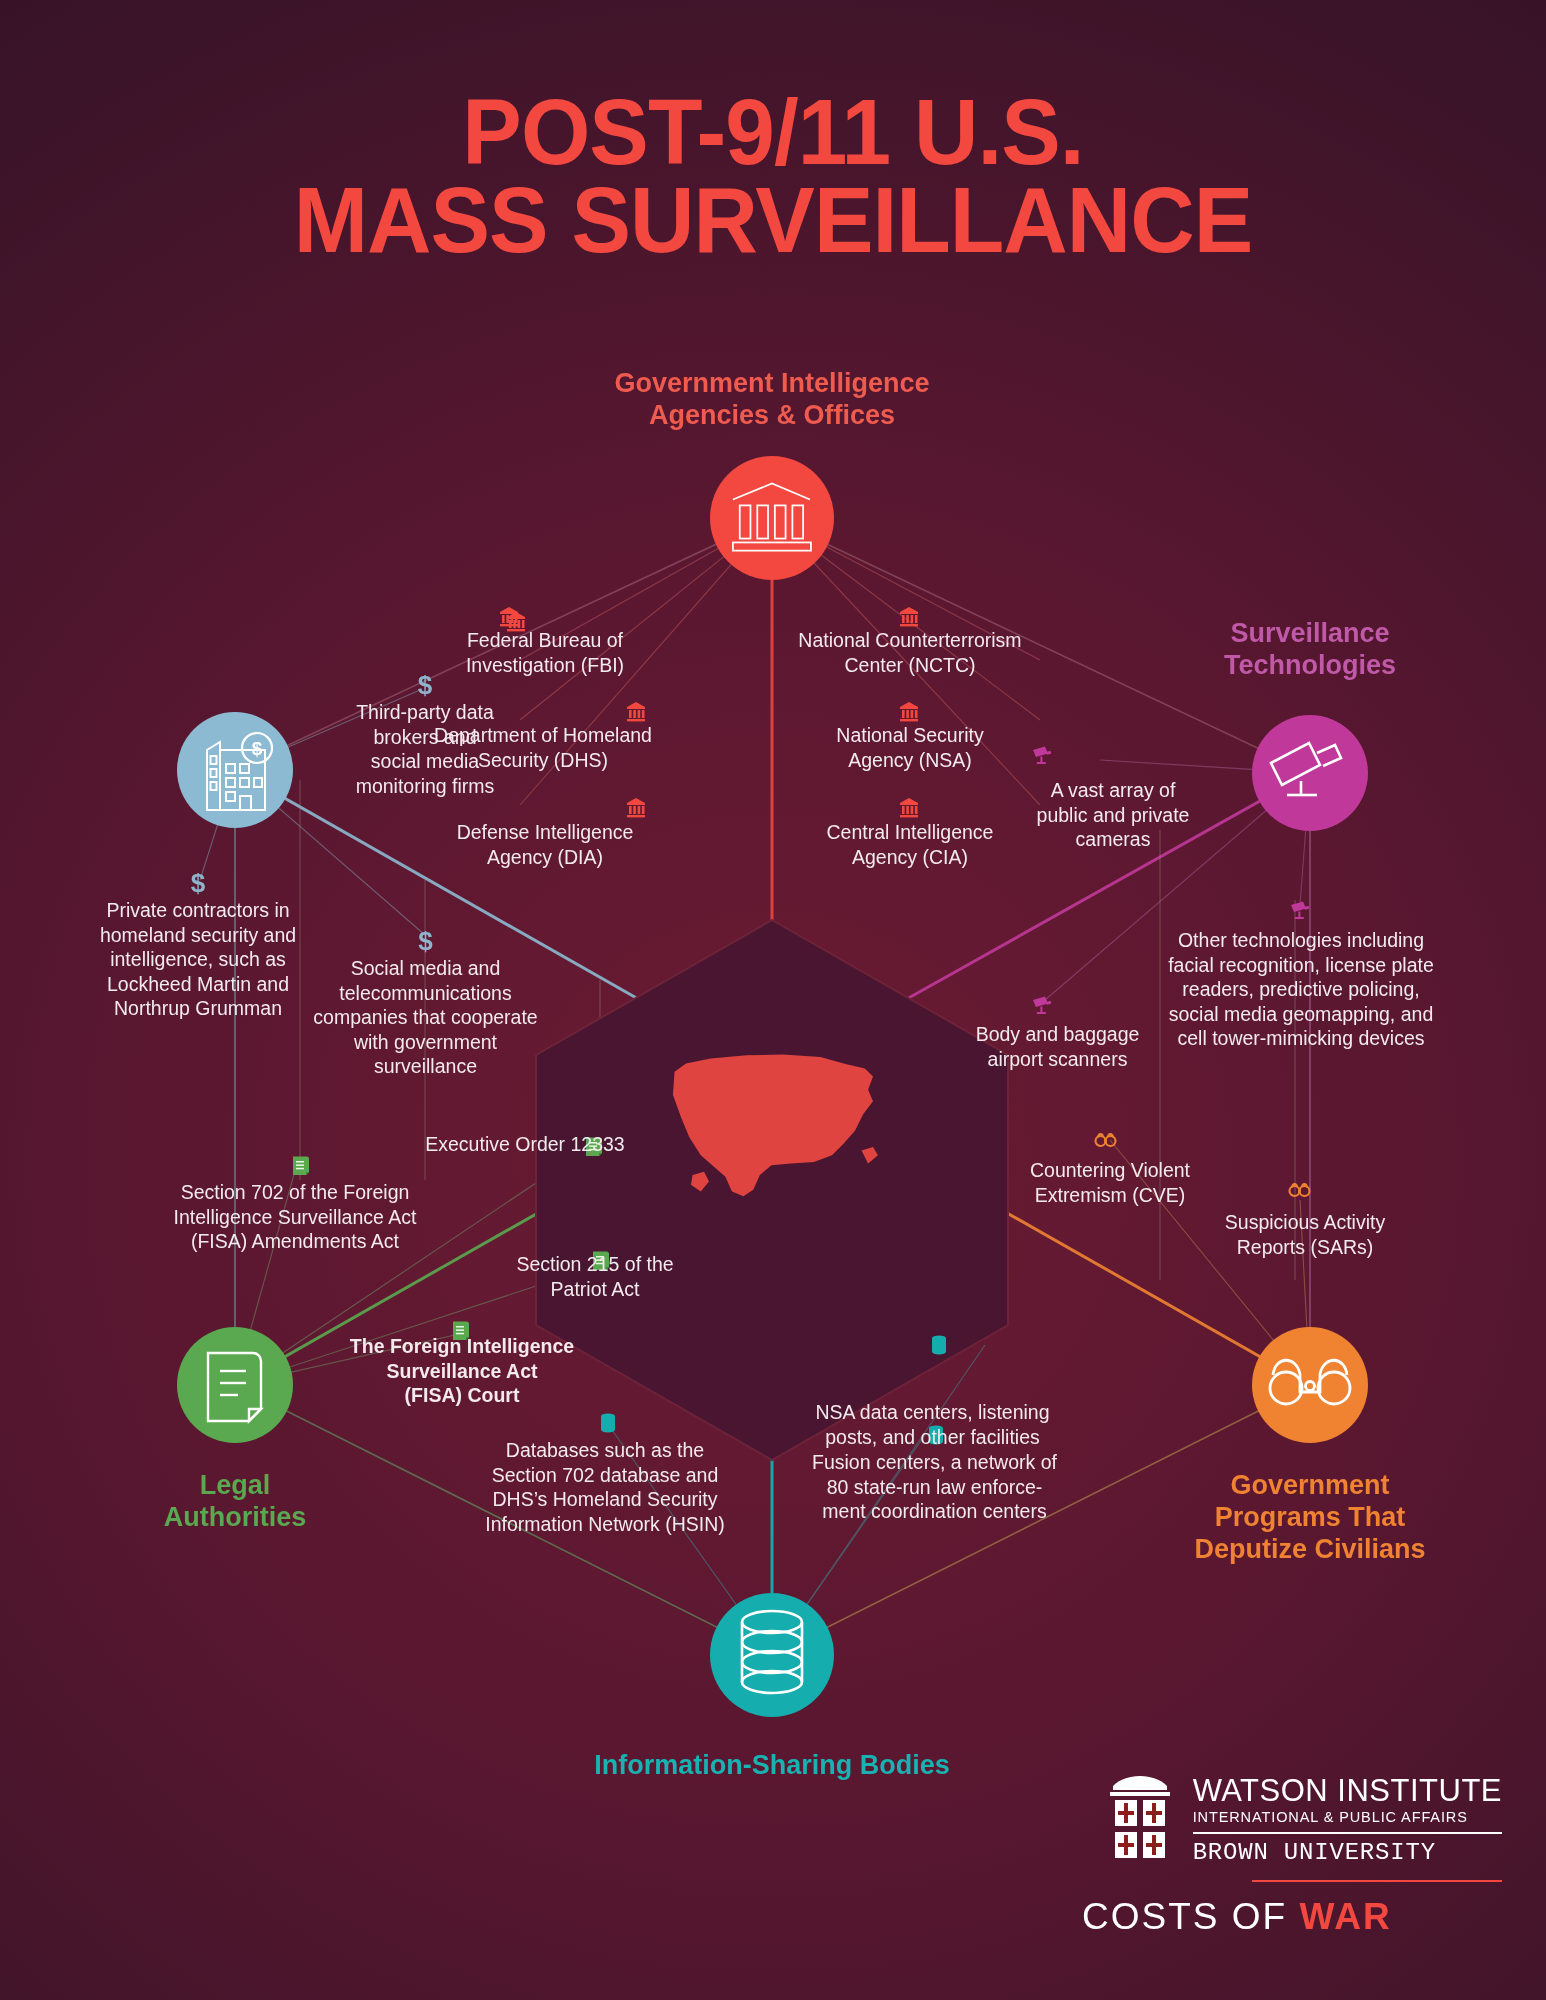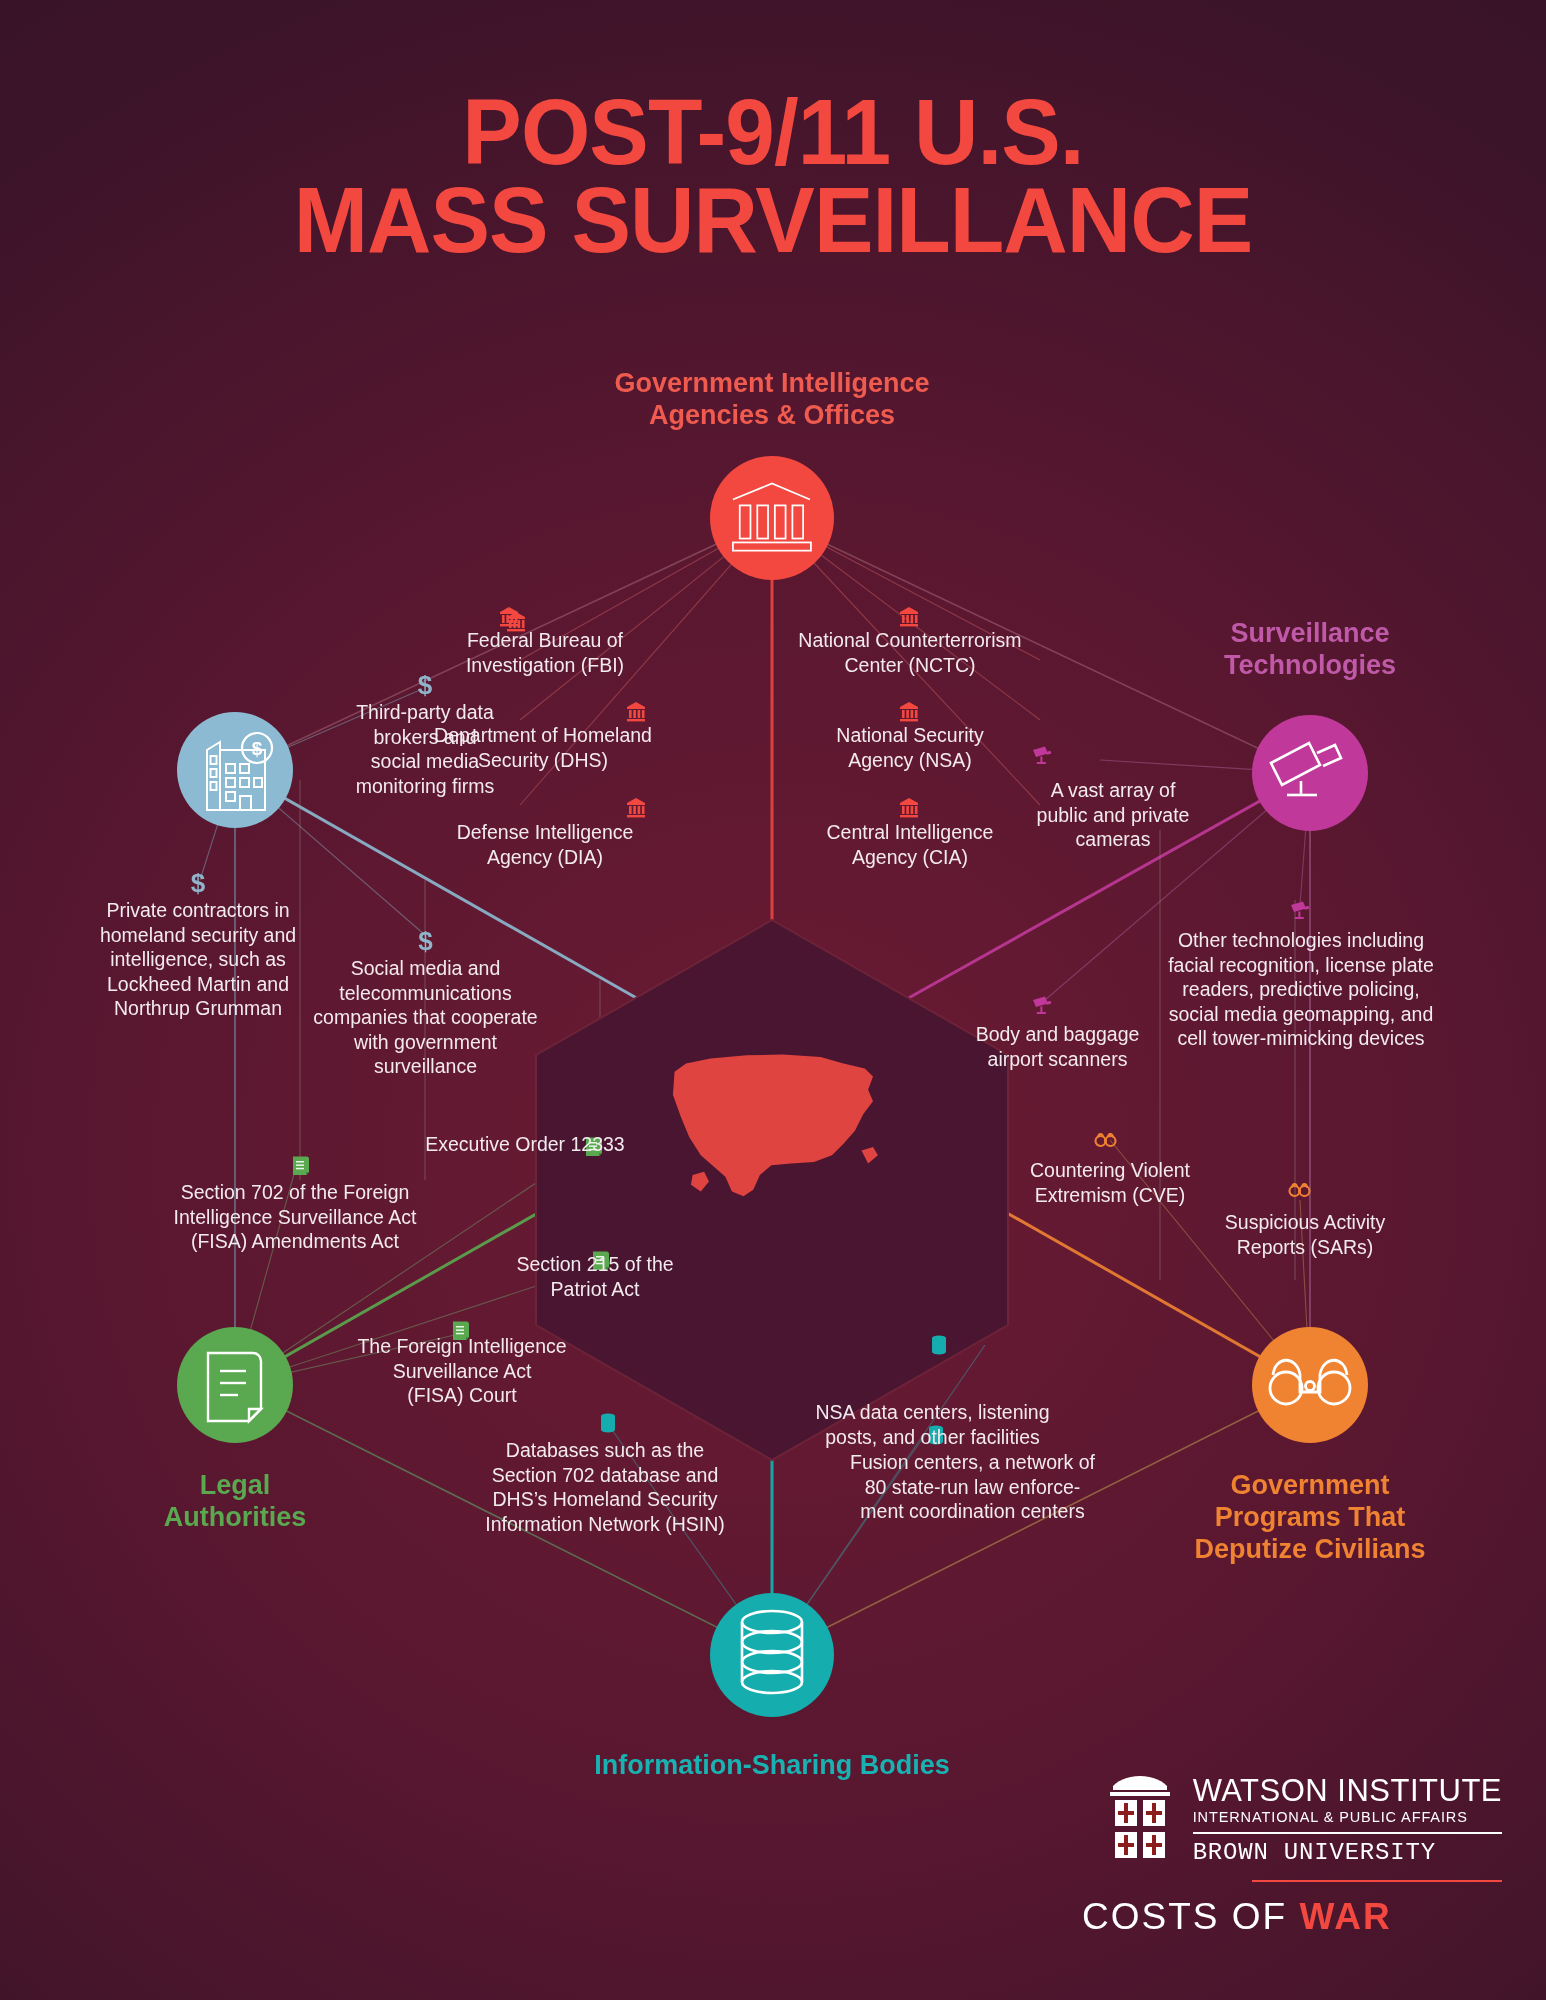--- a/index.html
+++ b/index.html
@@ -423,21 +423,21 @@
     <span class="txt">Section 702 of the Foreign</span>
     <span class="txt">Intelligence Surveillance Act</span>
     <span class="txt">(FISA) Amendments Act</span>
   </div>
 
   <div class="leaf" style="left:505px; top:1252px; width:180px;">
     <span class="txt">Section 215 of the</span>
     <span class="txt">Patriot Act</span>
   </div>
 
-  <div class="leaf" style="left:347px; top:1334px; width:230px;">
+  <div class="leaf" style="left:347px; top:1334px; width:230px;font-weight:bold;">
     <span class="txt">The Foreign Intelligence</span>
     <span class="txt">Surveillance Act</span>
     <span class="txt">(FISA) Court</span>
   </div>
 
   <div class="leaf" style="left:1010px; top:1158px; width:200px;">
     <span class="txt">Countering Violent</span>
     <span class="txt">Extremism (CVE)</span>
   </div>
 
@@ -451,21 +451,21 @@
     <span class="txt">posts, and other facilities</span>
   </div>
 
   <div class="leaf" style="left:485px; top:1438px; width:240px;">
     <span class="txt">Databases such as the</span>
     <span class="txt">Section 702 database and</span>
     <span class="txt">DHS’s Homeland Security</span>
     <span class="txt">Information Network (HSIN)</span>
   </div>
 
-  <div class="leaf" style="left:845px; top:1450px; width:255px;">
+  <div class="leaf" style="left:807px; top:1450px; width:255px;">
     <span class="txt">Fusion centers, a network of</span>
     <span class="txt">80 state-run law enforce-</span>
     <span class="txt">ment coordination centers</span>
   </div>
 
   <div class="abs" id="logo-block">
     <div style="display:flex; align-items:center; justify-content:flex-end; gap:14px;">
 
       <svg width="78" height="92" viewBox="0 0 78 92">
         <g fill="#ffffff">

